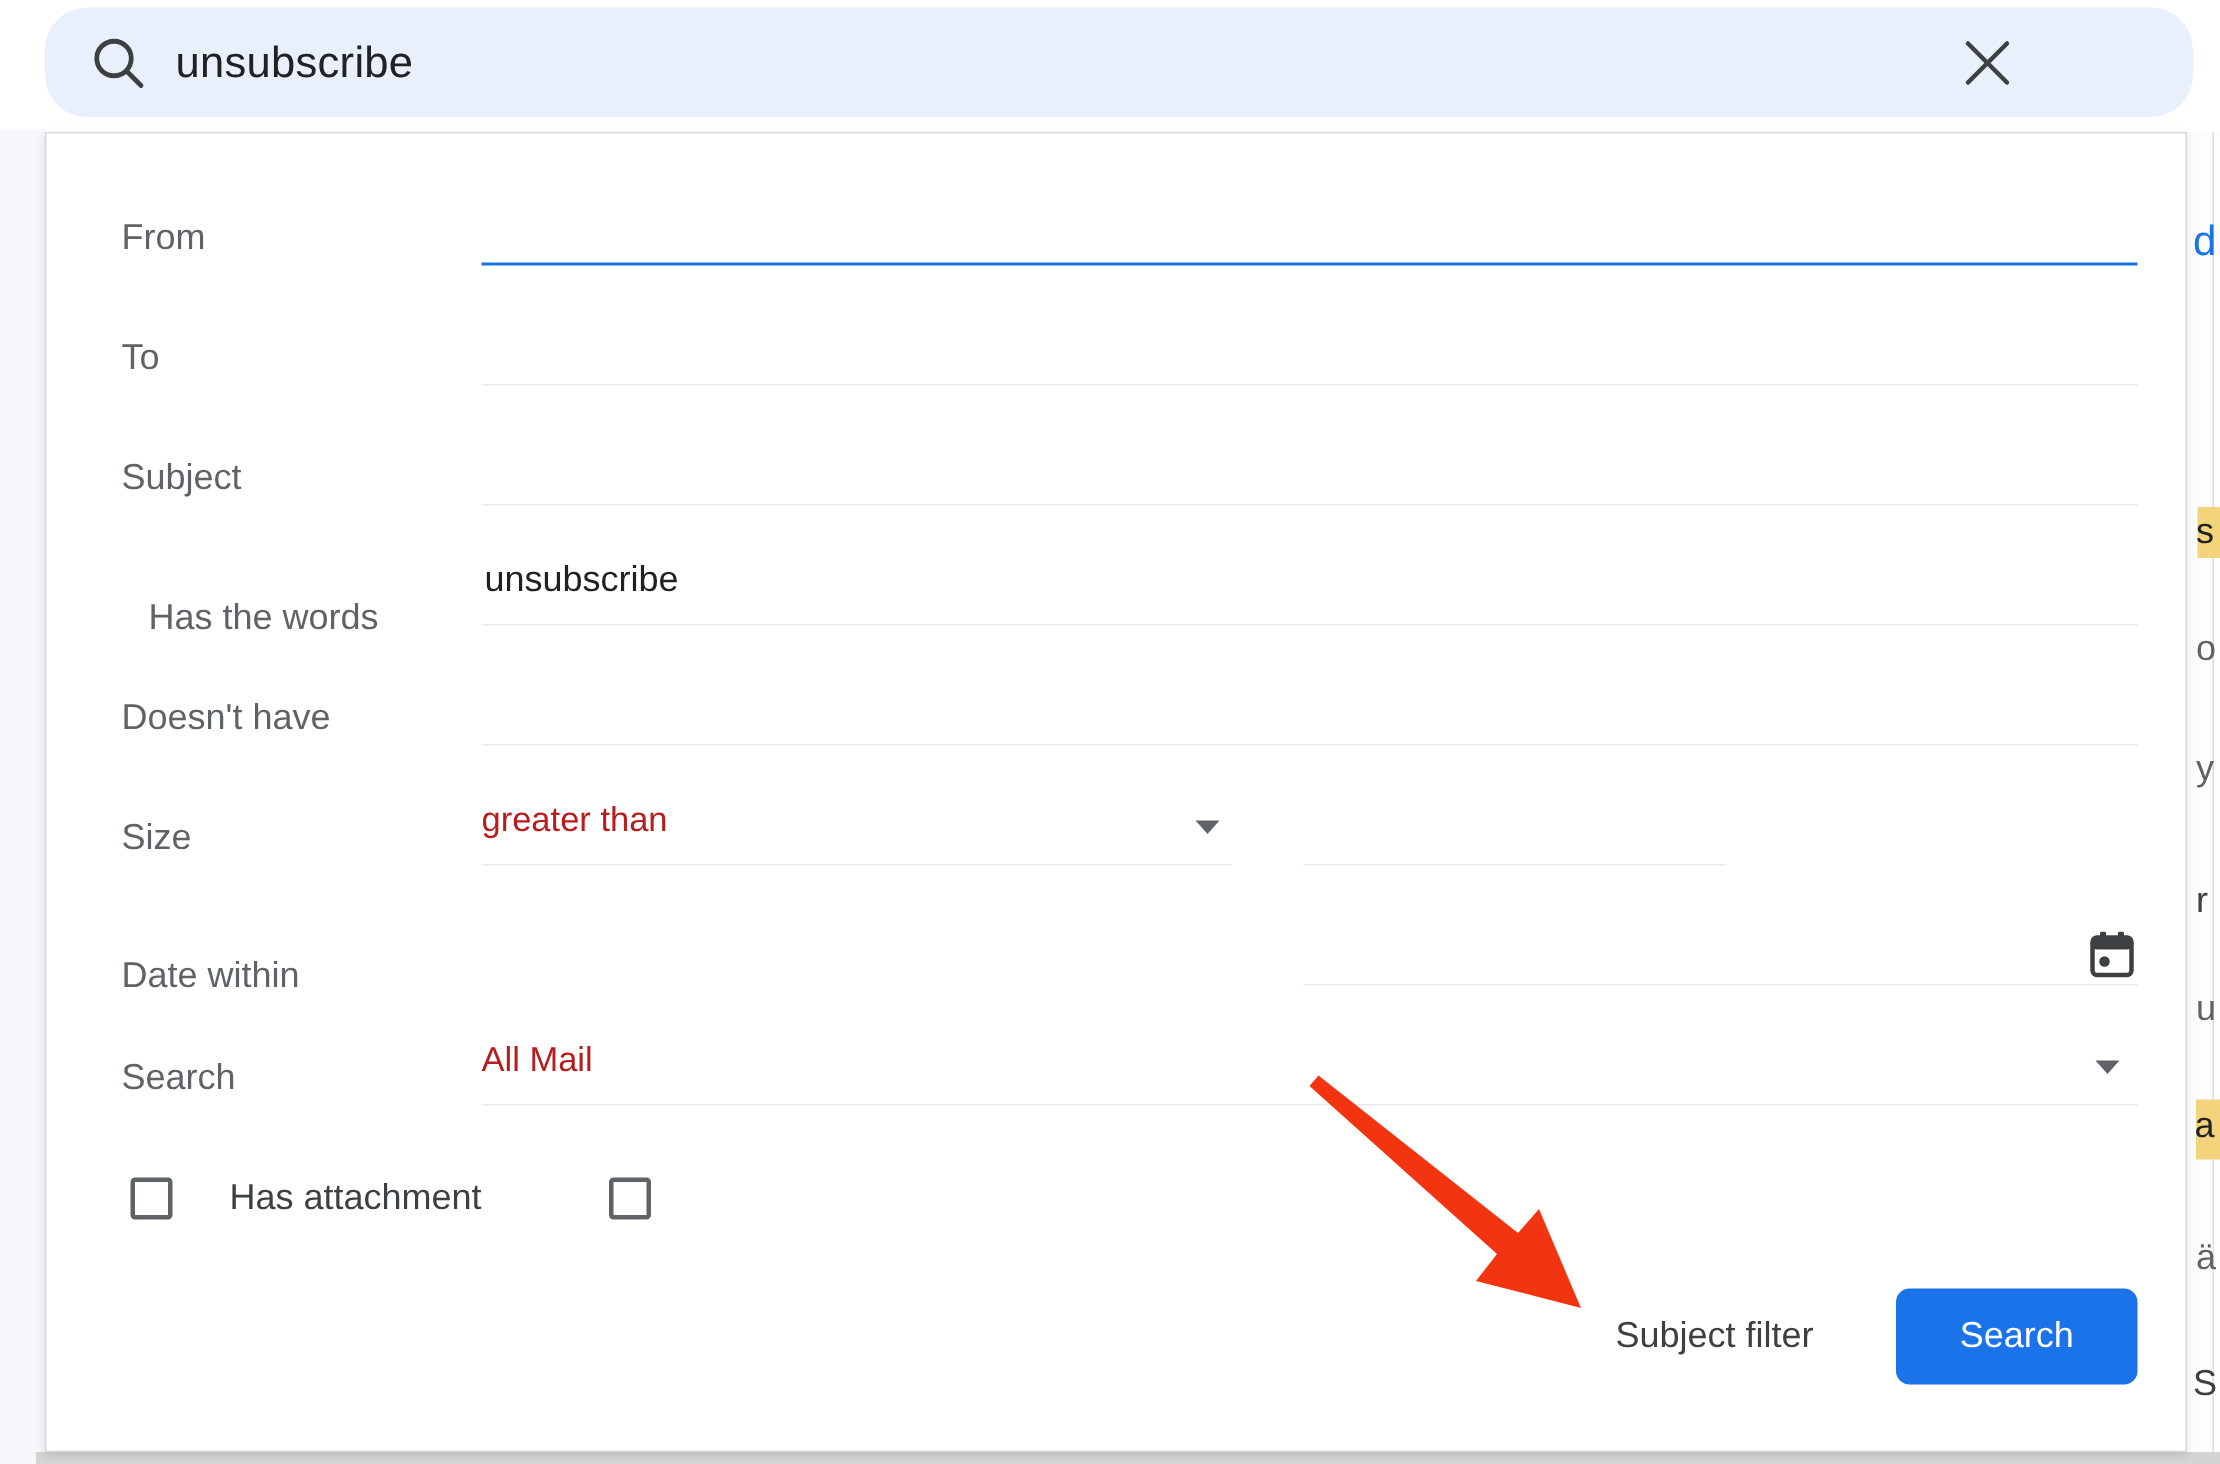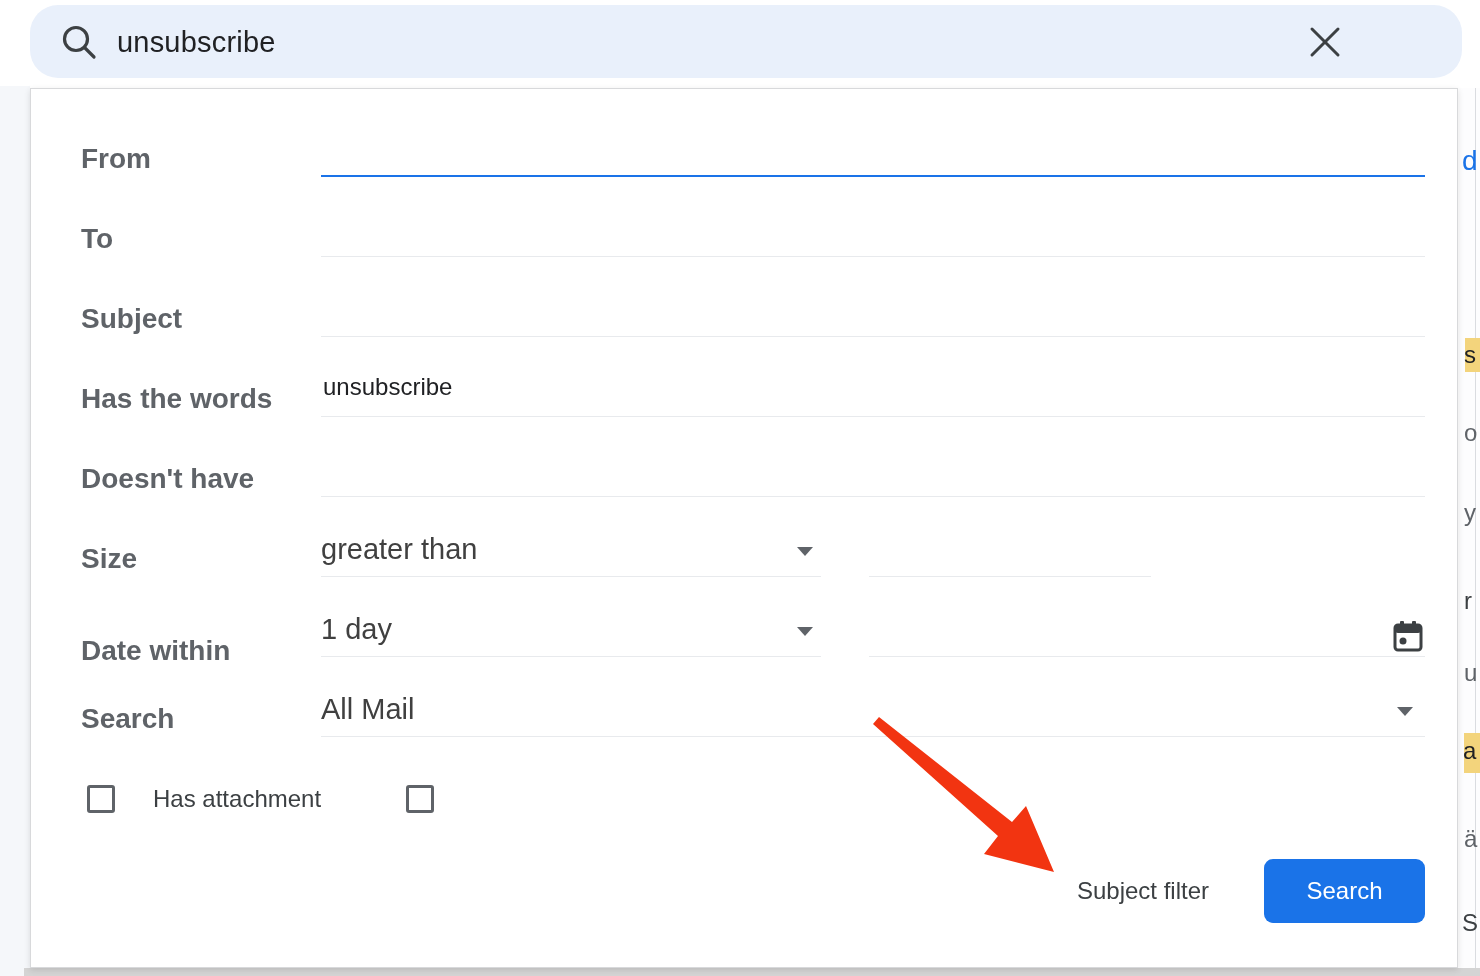--- a/index.html
+++ b/index.html
@@ -44,35 +44,34 @@
   .search-bar .close-x { position:absolute; left:1278px; top:20px; width:34px; height:34px; cursor:pointer; }
 
   
   .dialog {
     position:absolute; left:30px; top:88px; width:1428px; height:880px;
     background:#ffffff;
     border:1px solid #d8d9db;
     box-shadow:0 2px 6px rgba(0,0,0,0.12);
   }
   .flabel {
-    position:absolute; left:50px; font-size:28px; color:#5f6368; line-height:30px;
+    position:absolute; left:50px; font-size:24px; color:#5f6368; line-height:30px;
     white-space:nowrap;
-    font-weight:bold;
   }
   .field {
     position:absolute; height:54px; border:none; outline:none; background:transparent;
     font-family:"Liberation Sans", sans-serif; font-size:24px; color:#202124;
     border-bottom:1px solid #e8eaed; padding:0 0 6px 2px;
   }
   .field.focused { border-bottom:2px solid #1a73e8; }
   .select-box {
     position:absolute; height:54px; border-bottom:1px solid #e8eaed; cursor:pointer;
   }
   .select-box .sel-value {
-    position:absolute; left:0; top:10px; font-size:29px; color:#404040; white-space:nowrap;
+    position:absolute; left:0; top:10px; font-size:23px; color:#b91c1c; white-space:nowrap;
   }
   .caret {
     position:absolute; top:24px; width:0; height:0;
     border-left:8px solid transparent; border-right:8px solid transparent;
     border-top:9px solid #5f6368;
   }
   .cal-icon { position:absolute; width:30px; height:32px; cursor:pointer; }
 
   .checkbox {
     position:absolute; width:28px; height:28px; border:3px solid #5f6368; border-radius:3px;
@@ -139,38 +138,34 @@
 
     <div class="flabel" style="top:55px;">From</div>
     <input class="field focused" style="left: 290px; top: 34px; width: 1104px;" value="">
 
     <div class="flabel" style="top:135px;">To</div>
     <input class="field" style="left: 290px; top: 114px; width: 1104px;" value="">
 
     <div class="flabel" style="top:215px;">Subject</div>
     <input class="field" style="left: 290px; top: 194px; width: 1104px;" value="">
 
-    <div class="flabel" style="top:295px;">Has the words</div>
+    <div class="flabel" style="top:308px;margin-left:18px;">Has the words</div>
     <input class="field" style="left: 290px; top: 274px; width: 1104px;" value="unsubscribe">
 
     <div class="flabel" style="top:375px;">Doesn't have</div>
     <input class="field" style="left: 290px; top: 354px; width: 1104px;" value="">
 
     <div class="flabel" style="top:455px;">Size</div>
     <div class="select-box" style="left:290px; top:434px; width:500px;">
       <span class="sel-value">greater than</span>
       <span class="caret" style="right:8px;"></span>
     </div>
     <input class="field" style="left: 838px; top: 434px; width: 282px;" value="">
 
     <div class="flabel" style="top:535px;margin-top:12px;">Date within</div>
-    <div class="select-box" style="left:290px; top:514px; width:500px;">
-      <span class="sel-value">1 day</span>
-      <span class="caret" style="right:8px;"></span>
-    </div>
     <input class="field" style="left: 838px; top: 514px; width: 556px;" value="">
     <span class="cal-icon" style="left:1362px; top:532px;">
       <svg width="30" height="32" viewBox="0 0 30 32">
         <rect x="2" y="4" width="26" height="25" rx="3" fill="none" stroke="#3c4043" stroke-width="3"></rect>
         <rect x="2" y="4" width="26" height="8" rx="3" fill="#3c4043"></rect>
         <rect x="7" y="0" width="4" height="6" rx="1" fill="#3c4043"></rect>
         <rect x="19" y="0" width="4" height="6" rx="1" fill="#3c4043"></rect>
         <circle cx="10" cy="20" r="3.5" fill="#3c4043"></circle>
       </svg>
     </span>

